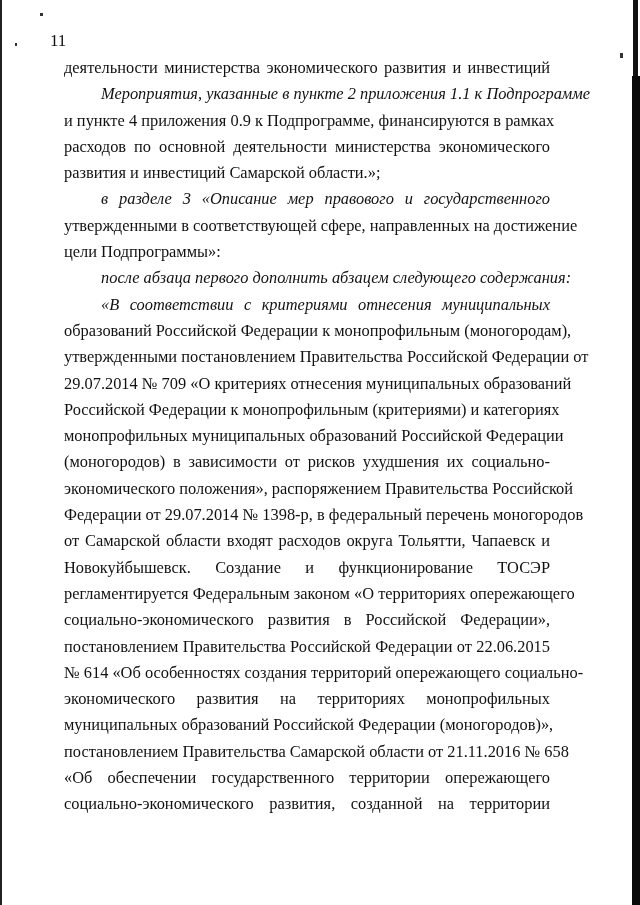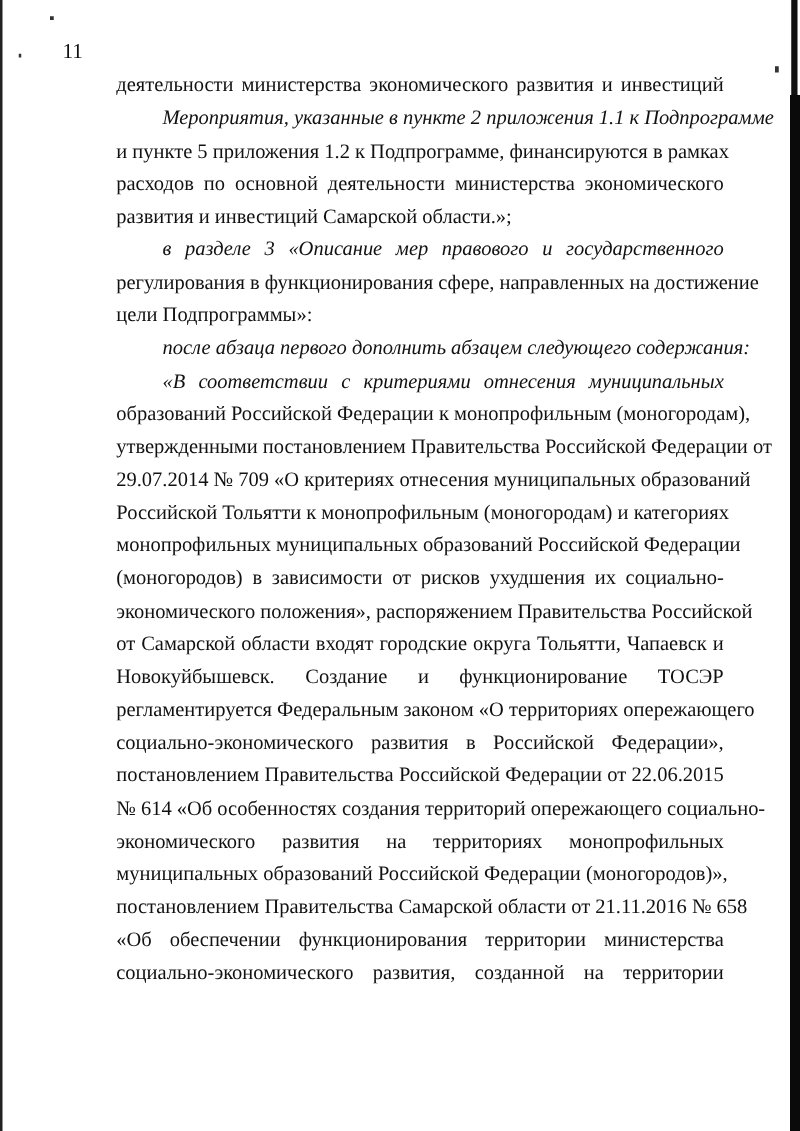--- a/index.html
+++ b/index.html
@@ -17,21 +17,21 @@
   }
   .edge-right {
     position: absolute; left: 632px; top: 76px; width: 8px; height: 829px; background: #0a0a0a;
   }
   .speck { position: absolute; background: #333; }
   .page-number {
     position: absolute; left: 16px; width: 636px; top: 31px;
     text-align: left; font-size: 17px; line-height: 20px; padding-left: 34px;
   }
   .text-block {
-    position: absolute; left: 93px; top: 55px; width: 486px;
+    position: absolute; left: 64px; top: 55px; width: 486px;
   }
   .line {
     height: 26.3px; line-height: 26.3px; font-size: 16.4px;
     white-space: nowrap; text-align: justify; text-align-last: justify;
     overflow: visible;
   }
   .line.indent { padding-left: 37px; font-style: italic; }
   .line.last { text-align-last: left; }
 </style>
 </head>
@@ -42,39 +42,40 @@
 <div class="edge-right"></div>
 <div class="speck" style="left:40px;top:13px;width:3px;height:3px;"></div>
 <div class="speck" style="left:15px;top:43px;width:2px;height:3px;"></div>
 <div class="speck" style="left:620px;top:53px;width:3px;height:5px;"></div>
 
 <div class="page-number">11</div>
 
 <div class="text-block" id="text-block">
     <div class="line">деятельности министерства экономического развития и инвестиций</div>
     <div class="line indent">Мероприятия, указанные в пункте 2 приложения 1.1 к Подпрограмме</div>
-    <div class="line">и пункте 5 приложения 1.2 к Подпрограмме, финансируются в рамках</div>
+    <div class="line">и пункте 4 приложения 0.9 к Подпрограмме, финансируются в рамках</div>
     <div class="line">расходов по основной деятельности министерства экономического</div>
     <div class="line last">развития и инвестиций Самарской области.»;</div>
     <div class="line indent">в разделе 3 «Описание мер правового и государственного</div>
-    <div class="line">регулирования в функционирования сфере, направленных на достижение</div>
+    <div class="line">утвержденными в соответствующей сфере, направленных на достижение</div>
     <div class="line last">цели Подпрограммы»:</div>
     <div class="line indent last">после абзаца первого дополнить абзацем следующего содержания:</div>
     <div class="line indent">«В соответствии с критериями отнесения муниципальных</div>
     <div class="line">образований Российской Федерации к монопрофильным (моногородам),</div>
     <div class="line">утвержденными постановлением Правительства Российской Федерации от</div>
     <div class="line">29.07.2014 № 709 «О критериях отнесения муниципальных образований</div>
-    <div class="line">Российской Тольятти к монопрофильным (моногородам) и категориях</div>
+    <div class="line">Российской Федерации к монопрофильным (критериями) и категориях</div>
     <div class="line">монопрофильных муниципальных образований Российской Федерации</div>
     <div class="line">(моногородов) в зависимости от рисков ухудшения их социально-</div>
     <div class="line">экономического положения», распоряжением Правительства Российской</div>
-    <div class="line">от Самарской области входят городские округа Тольятти, Чапаевск и</div>
+    <div class="line">Федерации от 29.07.2014 № 1398-р, в федеральный перечень моногородов</div>
+    <div class="line">от Самарской области входят расходов округа Тольятти, Чапаевск и</div>
     <div class="line">Новокуйбышевск. Создание и функционирование ТОСЭР</div>
     <div class="line">регламентируется Федеральным законом «О территориях опережающего</div>
     <div class="line">социально-экономического развития в Российской Федерации»,</div>
     <div class="line">постановлением Правительства Российской Федерации от 22.06.2015</div>
     <div class="line">№ 614 «Об особенностях создания территорий опережающего социально-</div>
     <div class="line">экономического развития на территориях монопрофильных</div>
     <div class="line">муниципальных образований Российской Федерации (моногородов)»,</div>
     <div class="line">постановлением Правительства Самарской области от 21.11.2016 № 658</div>
-    <div class="line">«Об обеспечении функционирования территории министерства</div>
+    <div class="line">«Об обеспечении государственного территории опережающего</div>
     <div class="line">социально-экономического развития, созданной на территории</div>
   </div>
 
 </body></html>

